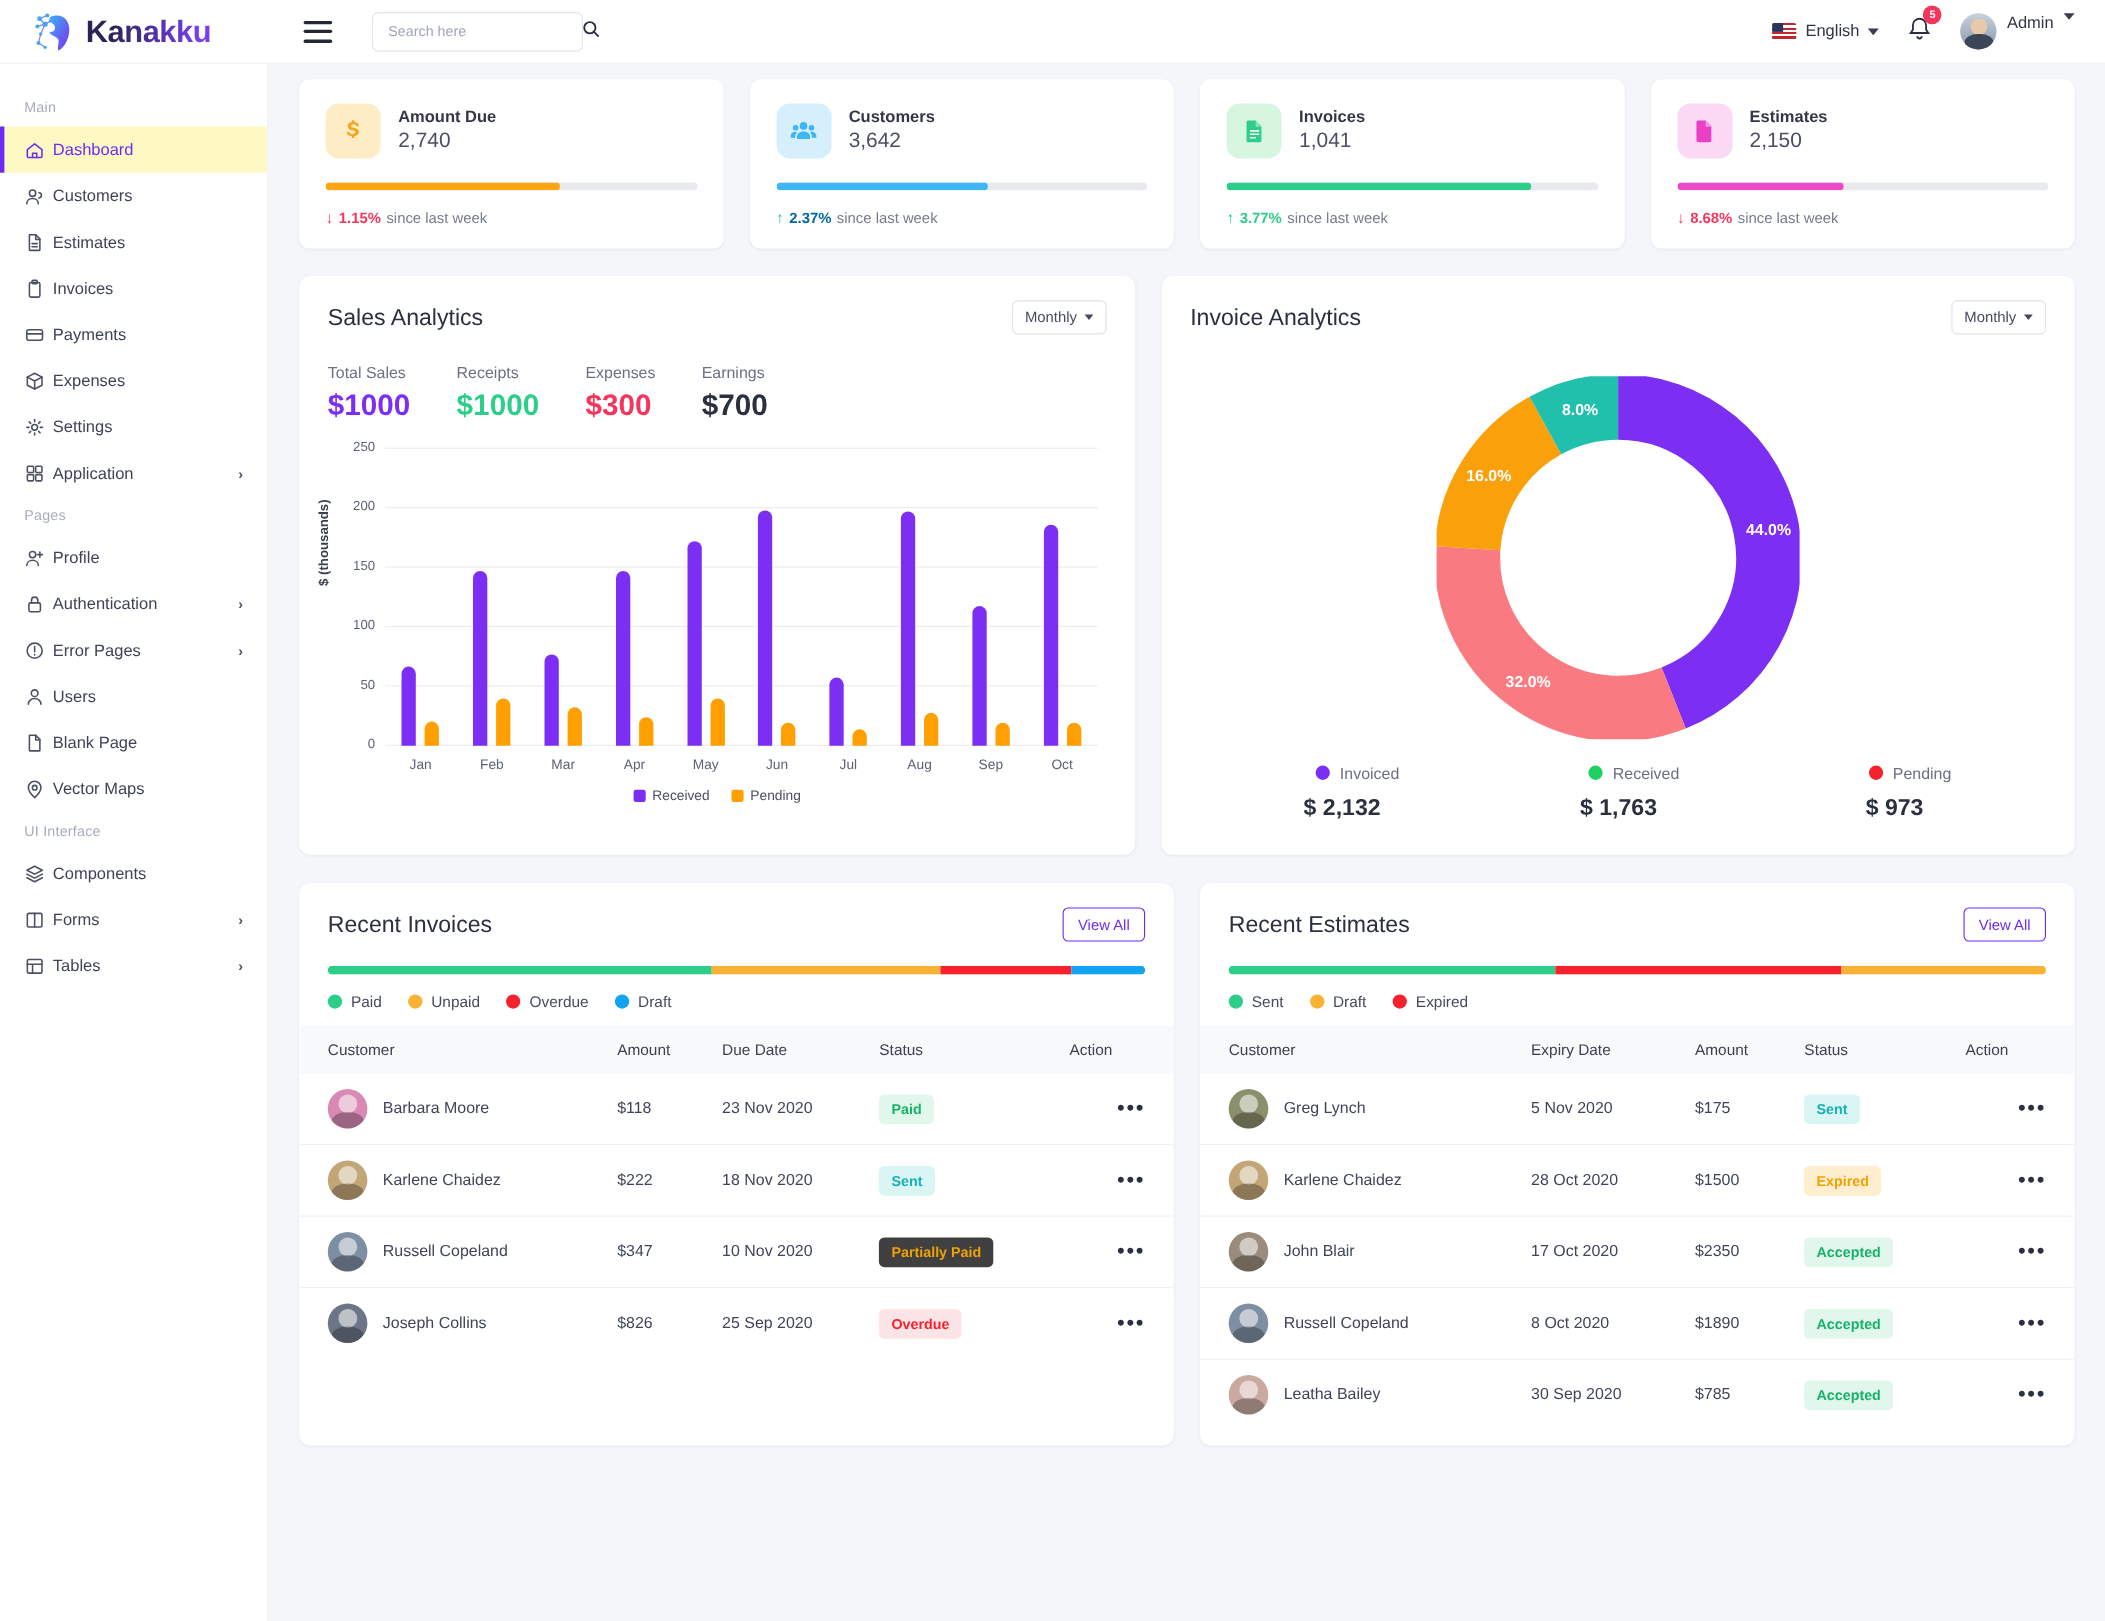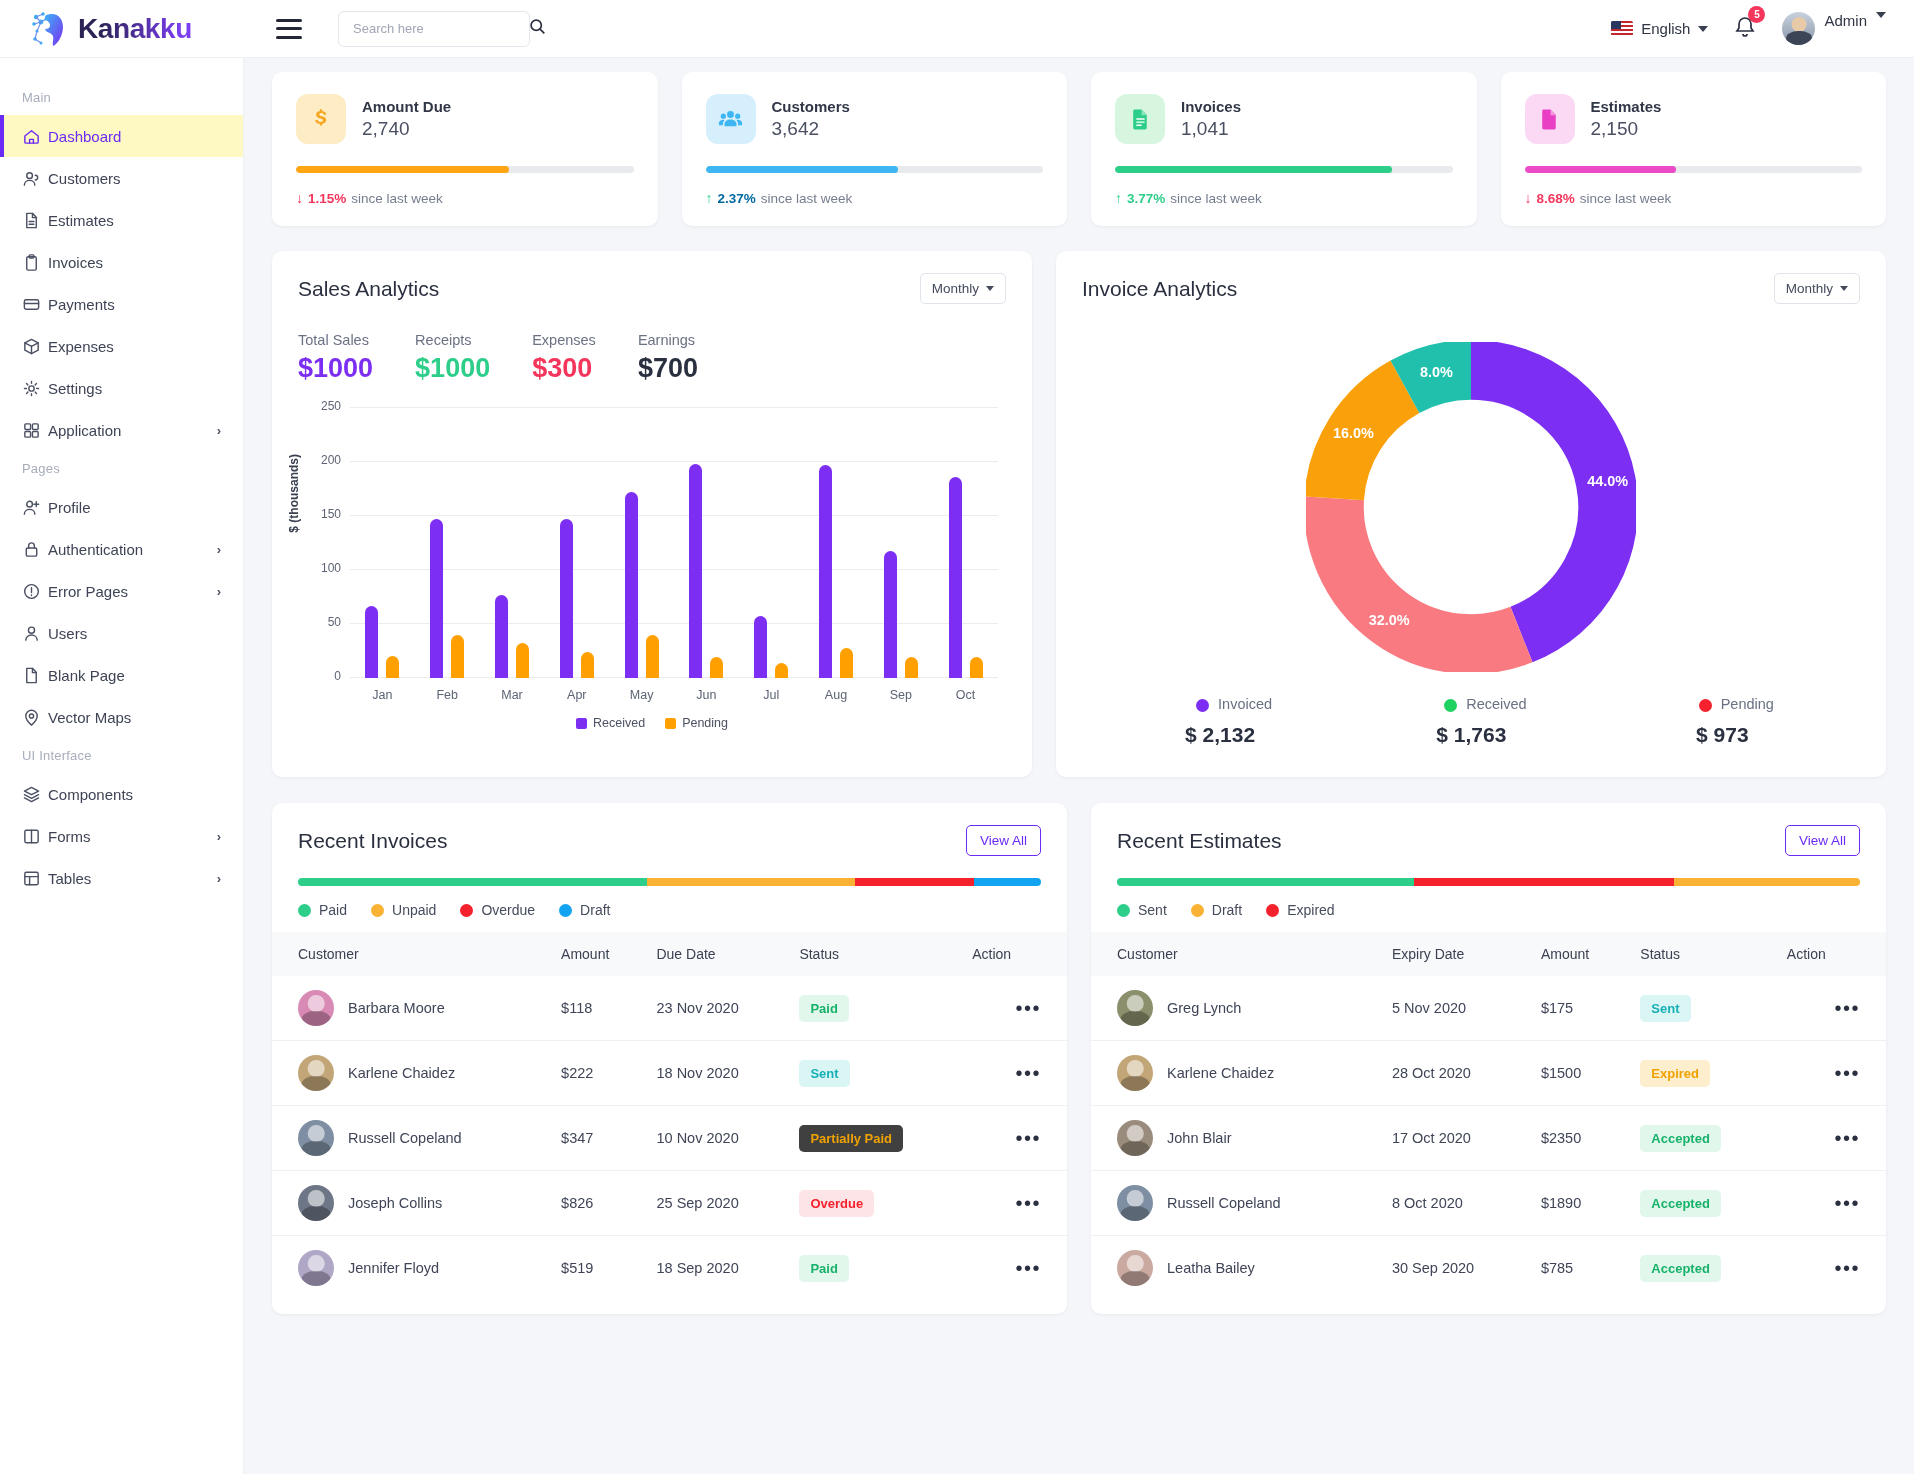--- a/index.html
+++ b/index.html
@@ -112,21 +112,21 @@
   .xlabels div { flex: 1; text-align: center; font-size: 12.5px; color: #5d6374; }
   .chart-legend { position: absolute; left: 0; right: 0; bottom: 0; display: flex;
                   justify-content: center; gap: 20px; font-size: 12.5px; color: #4b5163; }
   .chart-legend span.sw { width: 11px; height: 11px; border-radius: 2px; display: inline-block;
                           margin-right: 6px; vertical-align: -1px; }
   .lg-item { display: flex; align-items: center; }
   
   .donut-wrap { display: flex; justify-content: center; align-items: center; height: 350px; margin-top: 6px; }
   .donut-legend { display: flex; justify-content: space-around; padding: 14px 40px 30px 40px; }
   .dl { text-align: center; }
-  .dl-top { display: flex; align-items: flex-end; gap: 9px; font-size: 14.5px; color: #6a7183; padding-left: 28px; }
+  .dl-top { display: flex; align-items: flex-start; gap: 9px; font-size: 14.5px; color: #6a7183; padding-left: 28px; }
   .dot { width: 13px; height: 13px; border-radius: 50%; display: inline-block; }
   .dl-val { font-size: 21px; font-weight: 700; color: #2b3040; margin-top: 11px; }
   
   .tables { display: flex; gap: 24px; margin-top: 26px; }
   .tcard { flex: 1; padding-bottom: 14px; }
   .t-head { display: flex; align-items: center; padding: 22px 26px; }
   .viewall { margin-left: auto; border: 1px solid #6c2bf5; color: #6c2bf5; background: #fff;
              border-radius: 5px; font-size: 13.5px; padding: 7px 13px; cursor: pointer;
              font-family: "Liberation Sans", sans-serif; }
   .seg { display: flex; height: 8px; border-radius: 5px; overflow: hidden; margin: 0 26px; }
@@ -731,32 +731,20 @@
                 <span class="cust">
                   <span class="av" style="background:#6d7686"></span>
                   <span>Joseph Collins</span>
                 </span>
               </td>
               <td>$826</td>
               <td>25 Sep 2020</td>
               <td><span class="pill" style="background:#fde4e6;color:#f5212d">Overdue</span></td>
               <td><span class="dots">•••</span></td>
             </tr>
-            <tr>
-              <td>
-                <span class="cust">
-                  <span class="av" style="background:#b0a6c6"></span>
-                  <span>Jennifer Floyd</span>
-                </span>
-              </td>
-              <td>$519</td>
-              <td>18 Sep 2020</td>
-              <td><span class="pill" style="background:#e2f7ec;color:#17b26a">Paid</span></td>
-              <td><span class="dots">•••</span></td>
-            </tr>
           </tbody>
       </table>
     </div>
 
     <div class="card tcard">
       <div class="t-head">
         <div class="panel-title">Recent Estimates</div>
         <button class="viewall">View All</button>
       </div>
       <div class="seg" id="est-seg">

